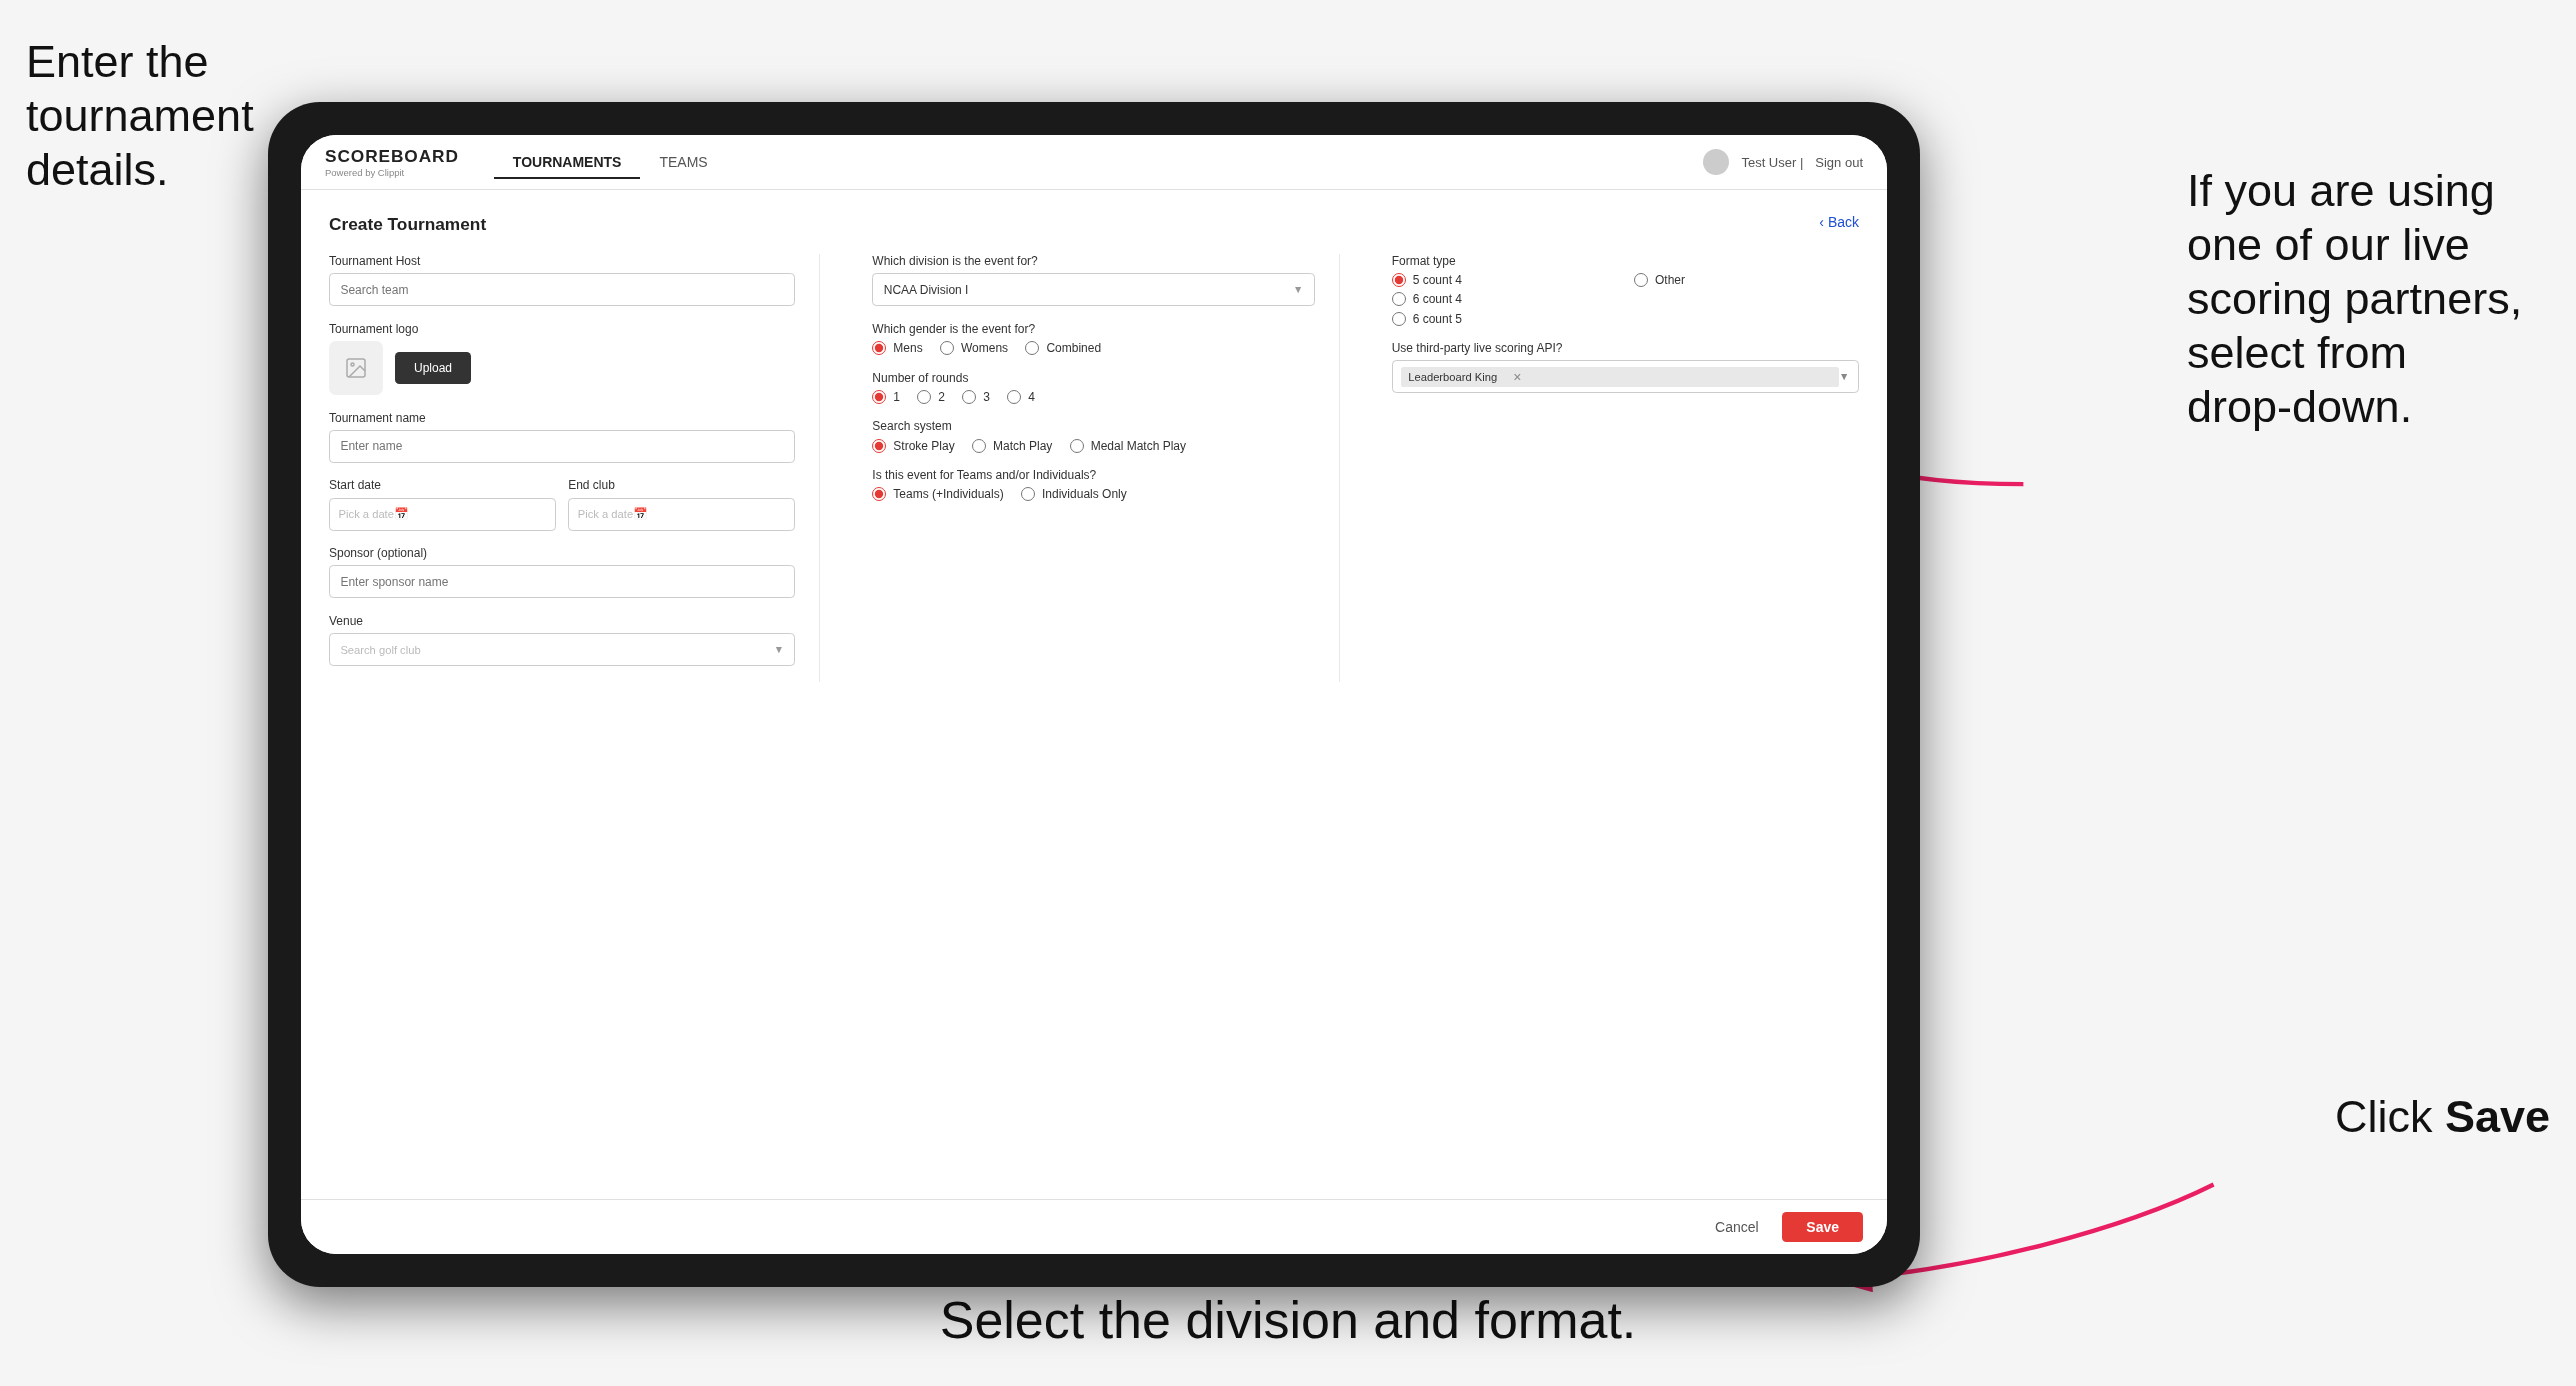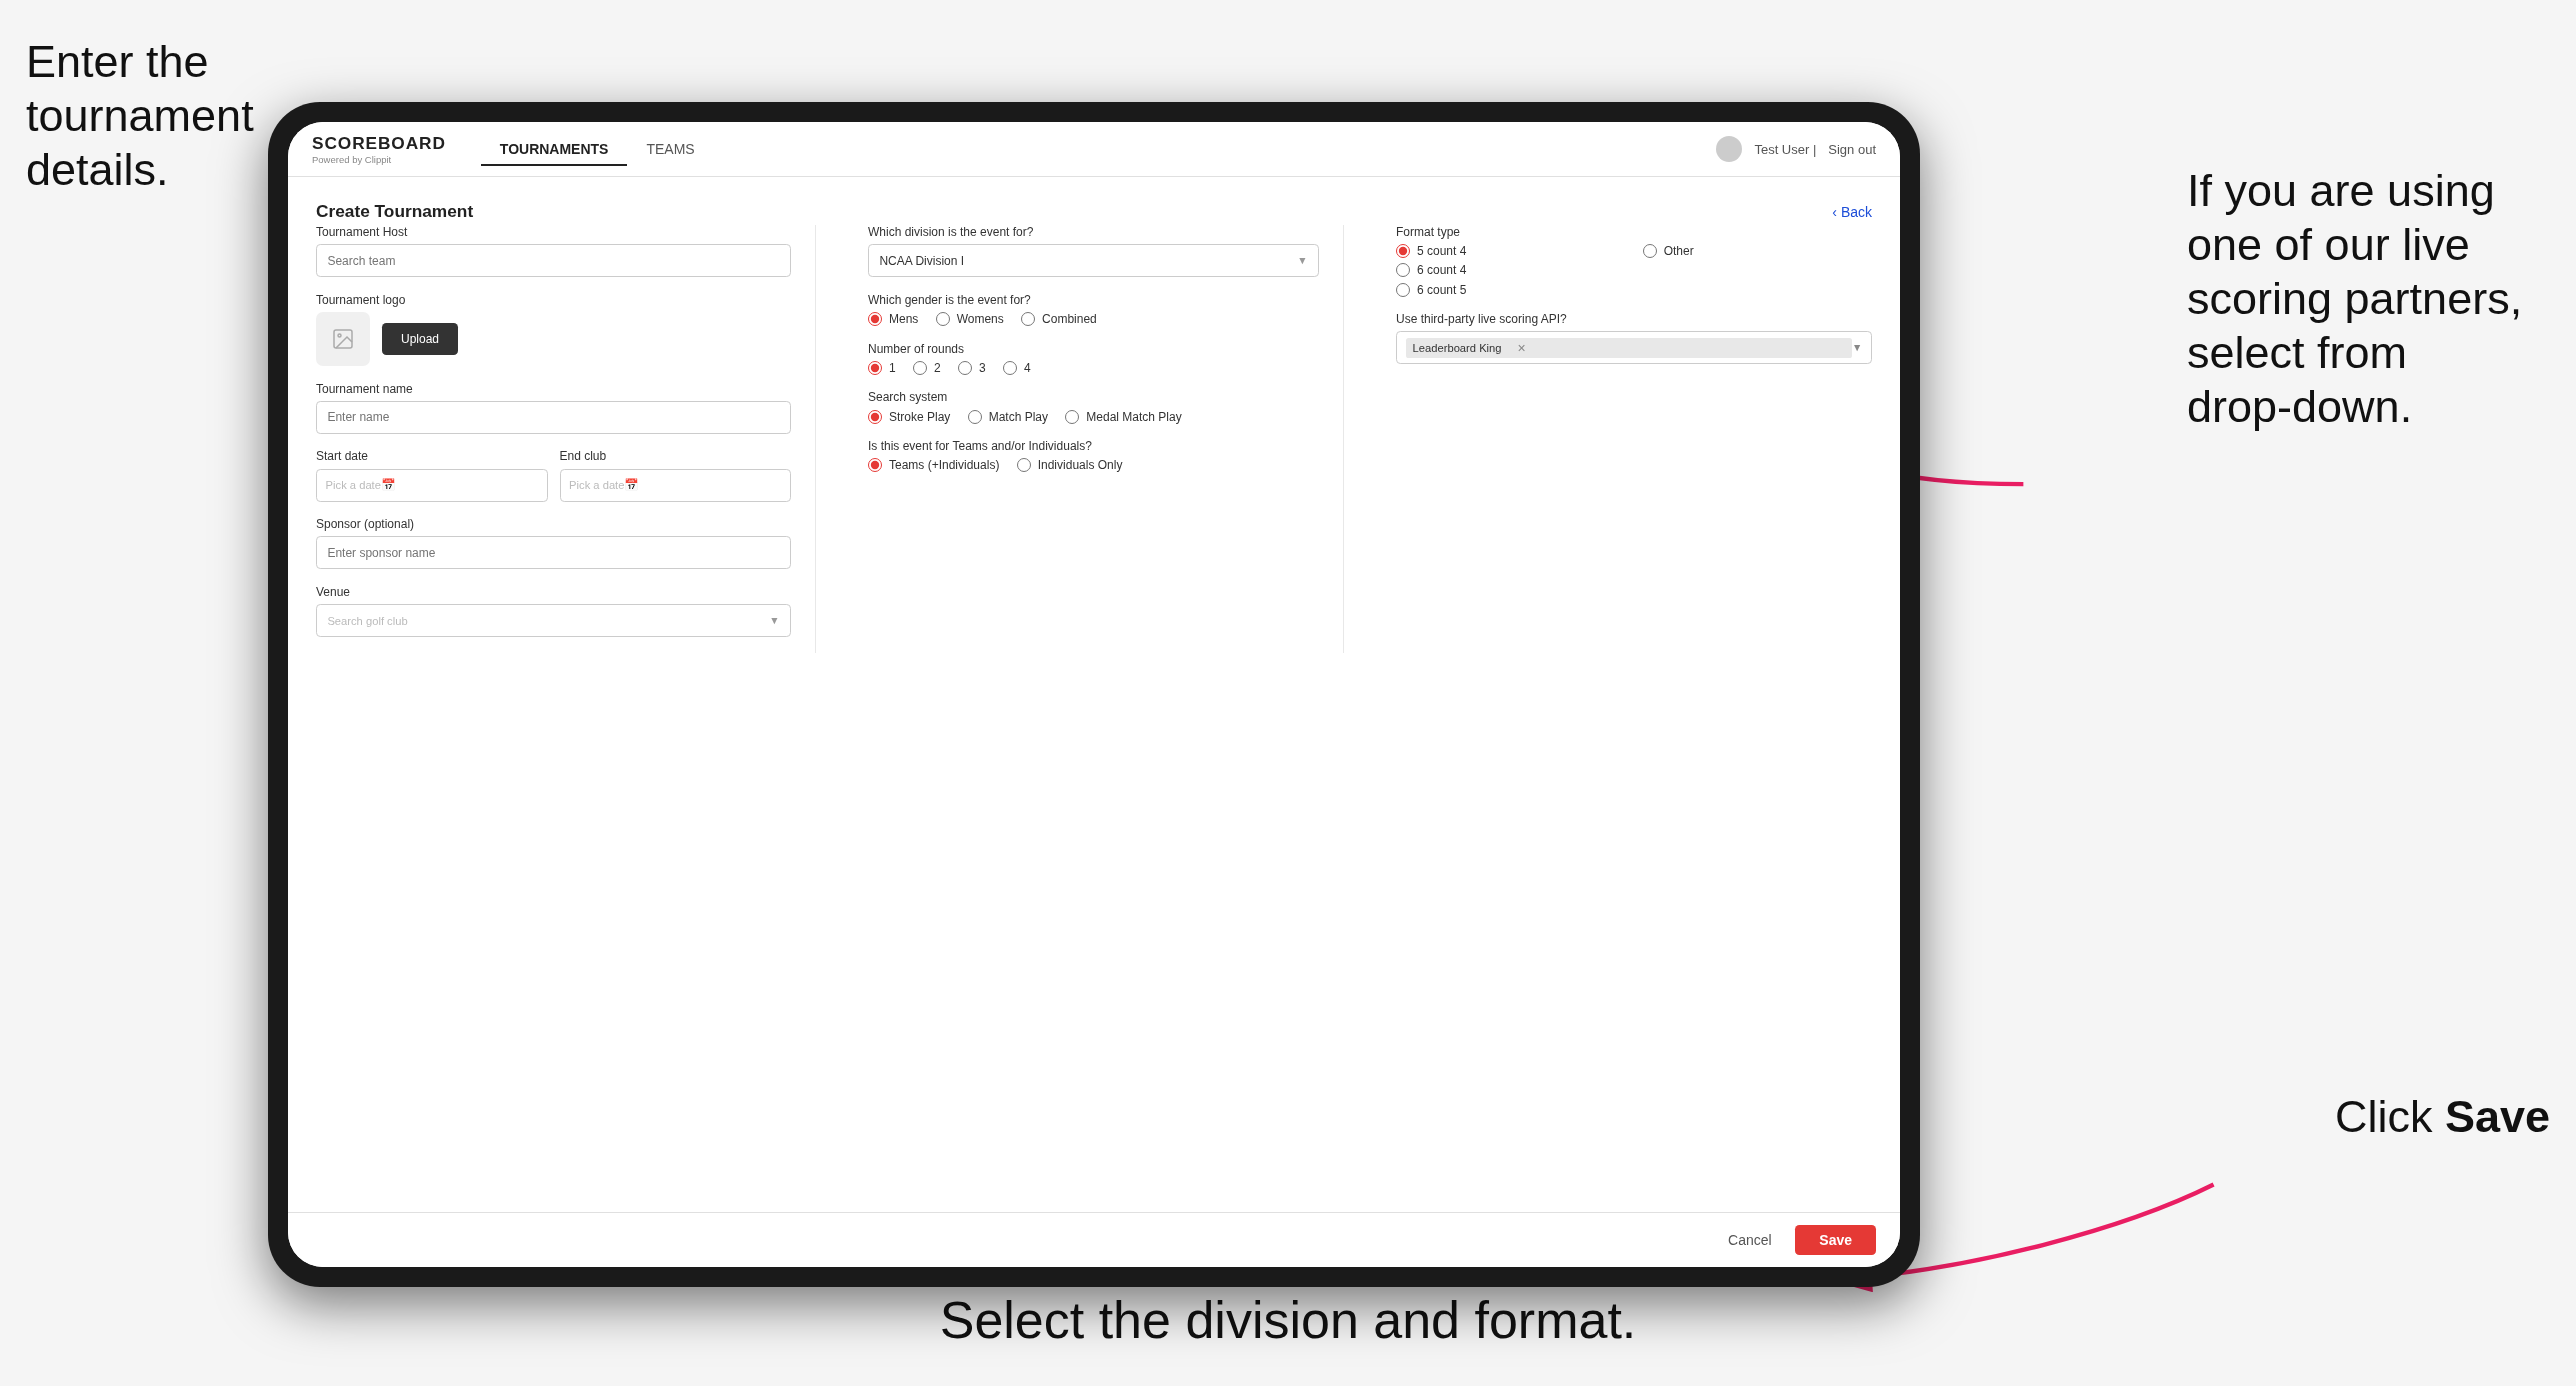--- a/index.html
+++ b/index.html
@@ -28,21 +28,21 @@
 
     
     .tablet {
       position: absolute;
       top: 102px;
       left: 268px;
       width: 1652px;
       height: 1185px;
       background: #1a1a1a;
       border-radius: 52px;
-      padding: 20px;
+      padding: 33px;
       box-shadow: 0 17.3px 52px rgba(0,0,0,0.5);
     }
     .tablet-screen {
       width: 100%;
       height: 100%;
       background: #e8e8e8;
       border-radius: 35px;
       overflow: hidden;
       display: flex;
       flex-direction: column;
@@ -119,23 +119,23 @@
     
     .page-content {
       flex: 1;
       overflow-y: auto;
       padding: 24px 28px 0 28px;
       background: #fff;
     }
 
     .page-header {
       display: flex;
-      align-items: center;
+      align-items: flex-start;
       justify-content: space-between;
-      margin-bottom: 3px;
+      margin-bottom: 19px;
     }
     .page-title {
       font-size: 17.3px;
       font-weight: 600;
       color: #222;
     }
     .back-link {
       font-size: 14px;
       color: #1d4ed8;
       cursor: pointer;

